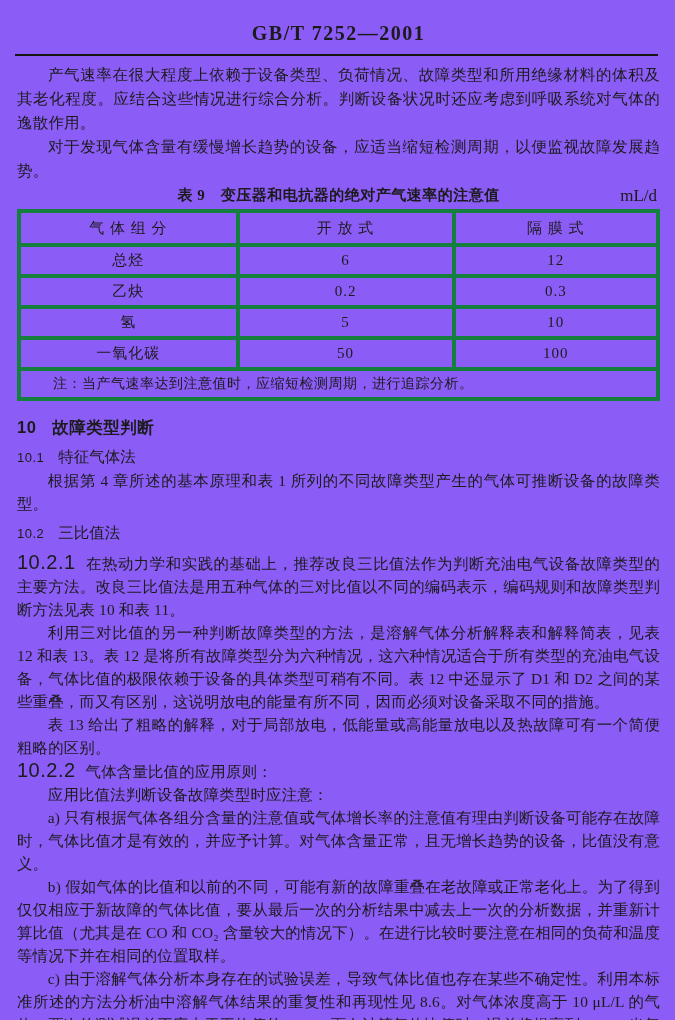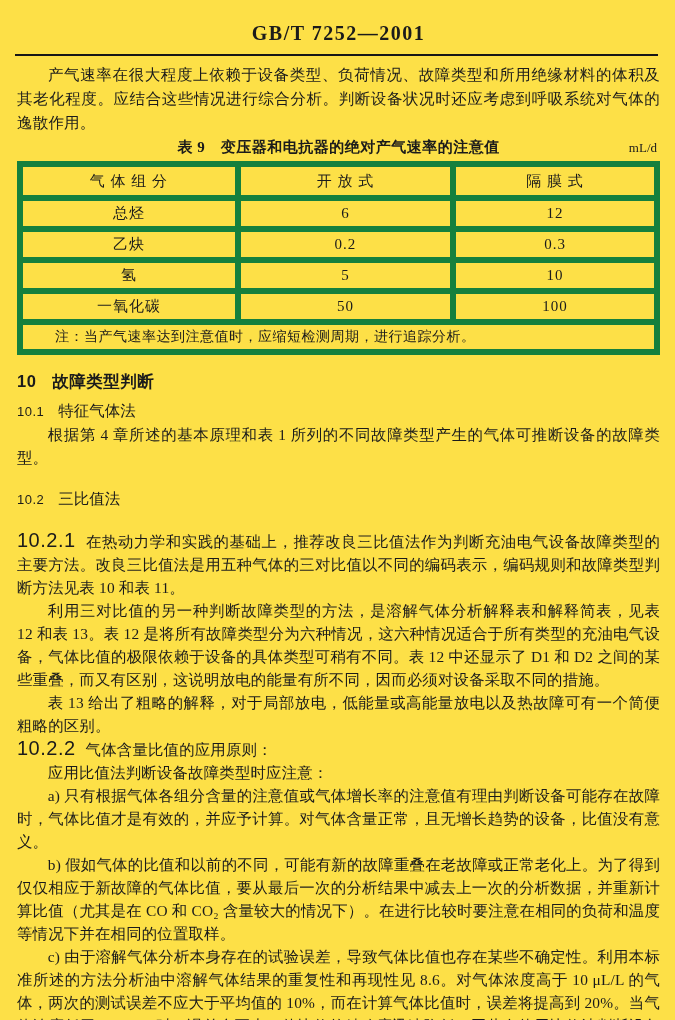--- a/index.html
+++ b/index.html
@@ -1,21 +1,21 @@
 <!DOCTYPE html>
 <html><head>
 <meta charset="utf-8">
 <style>
   * { margin: 0; padding: 0; box-sizing: border-box; }
   html, body { background: #ffffff; }
   .page {
     position: relative;
     width: 675px;
     height: 1020px;
-    background: #fde047;
+    background: #8b5cf6;
     color: #1b1b1b;
     font-family: "Liberation Serif", "DejaVu Serif", serif;
     overflow: hidden;
     padding: 16px 15px 0 17px;
   }
   .doc-code {
     text-align: center;
     font-weight: bold;
     font-size: 20px;
     letter-spacing: 1.5px;
@@ -44,32 +44,32 @@
     line-height: 22px;
     margin-top: 1px;
     font-weight: bold;
     letter-spacing: 0.5px;
   }
   .caption-unit {
     position: absolute;
     right: 3px;
     top: 1px;
     font-weight: normal;
-    font-size: 13px;
+    font-size: 17px;
     letter-spacing: 0;
   }
   table.gas-table {
     width: 100%;
     border-collapse: collapse;
     table-layout: fixed;
     margin-top: 3px;
     border: 2px solid #141414;
   }
   .gas-table th, .gas-table td {
-    border: 6px solid #15803d;
+    border: 4px solid #15803d;
     text-align: center;
     font-weight: normal;
     font-size: 15px;
     letter-spacing: 1px;
   }
   .gas-table th { height: 34px; }
   .gas-table td { height: 31px; }
   .gas-table .note-cell {
     text-align: left;
     height: 30px;
@@ -95,31 +95,32 @@
     line-height: 23px;
     font-weight: normal;
   }
   .num {
     font-family: "Liberation Sans", "DejaVu Sans", sans-serif;
     letter-spacing: 0.5px;
   }
   .h-sub .num { margin-right: 14px; font-size: 13px; }
   .lower { font-size: 15.4px; line-height: 23px; text-align: justify; letter-spacing: 0.2px; }
   .clause-p .num { margin-right: 10px; font-size: 20px; }
-  .mt2 { margin-top: 18px; }
+  .mt2 { margin-top: 6px; }
 </style>
 </head>
 <body>
 
 <div class="page">
 
   <div class="doc-code">GB/T 7252—2001</div>
   <div class="header-rule"></div>
 
   <p class="body-p indent intro-first">产气速率在很大程度上依赖于设备类型、负荷情况、故障类型和所用绝缘材料的体积及其老化程度。应结合这些情况进行综合分析。判断设备状况时还应考虑到呼吸系统对气体的逸散作用。</p>
+  <p class="body-p indent">对于发现气体含量有缓慢增长趋势的设备，应适当缩短检测周期，以便监视故障发展趋势。</p>
 
   <div class="caption-row">
     <span>表 9　变压器和电抗器的绝对产气速率的注意值</span>
     <span class="caption-unit">mL/d</span>
   </div>
 
   <table class="gas-table">
     <colgroup>
         <col class="col-gas">
         <col class="col-open">

